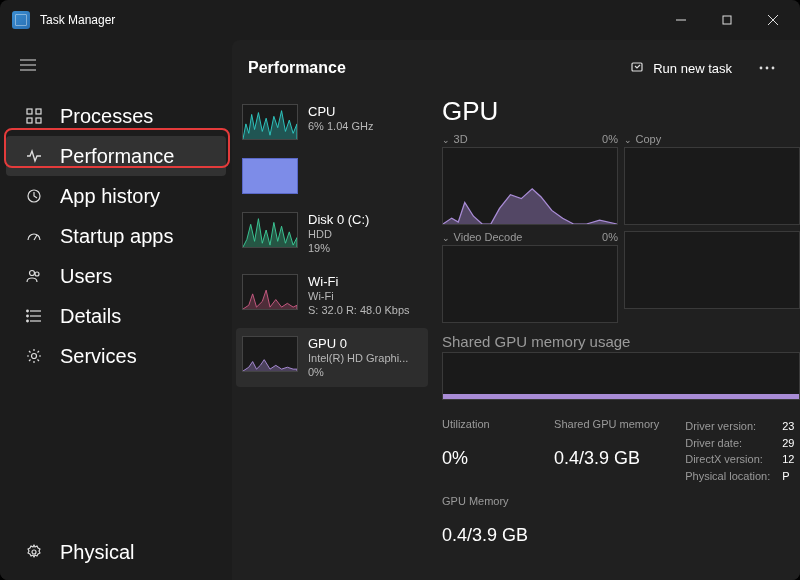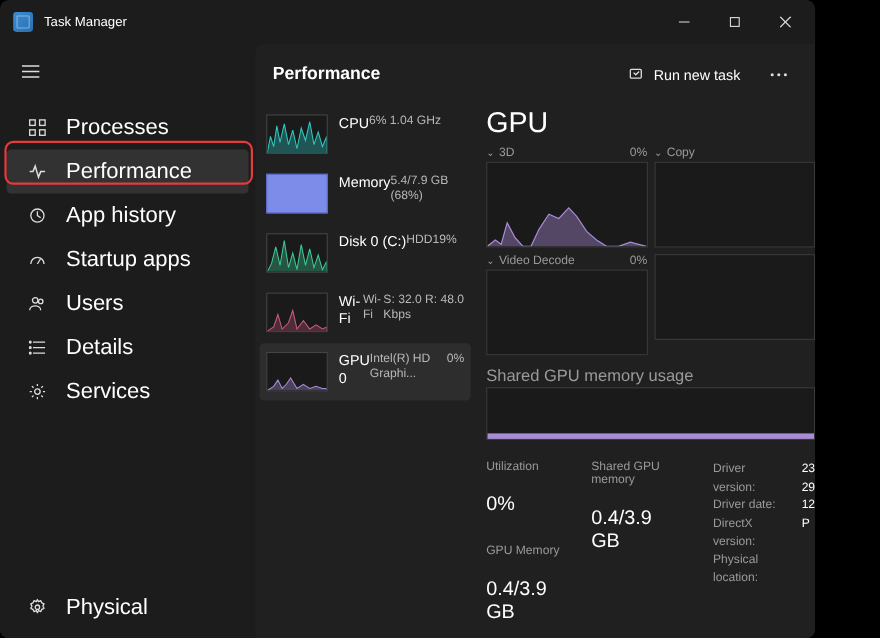--- a/index.html
+++ b/index.html
@@ -12,21 +12,21 @@
     --text-dim:#b8b8b8;
     --text-dimmer:#9a9a9a;
     --cyan:#2ec7c1;
     --purple:#a98cd6;
     --blue:#7d8ce8;
     --red:#e43b3b;
     --border:#3a3a3a;
   }
   *{box-sizing:border-box;font-family:"Segoe UI",Arial,sans-serif;}
   html,body{margin:0;padding:0;background:#000;}
-  .window{width:741px;height:580px;background:var(--bg);color:var(--text);position:relative;overflow:hidden;border-radius:8px;}
+  .window{width:800px;height:580px;background:var(--bg);color:var(--text);position:relative;overflow:hidden;border-radius:8px;}
   
   .titlebar{height:40px;display:flex;align-items:center;padding:0 4px 0 12px;}
   .app-icon{width:18px;height:18px;background:linear-gradient(135deg,#3a8dd1,#2a6fb3);border-radius:3px;margin-right:10px;position:relative;}
   .app-icon::after{content:"";position:absolute;inset:3px;border:1px solid #fff6;border-radius:1px;}
   .title{font-size:12px;color:var(--text);}
   .win-controls{margin-left:auto;display:flex;}
   .win-btn{width:46px;height:40px;display:flex;align-items:center;justify-content:center;color:#ddd;}
   .win-btn svg{width:10px;height:10px;}
   
   .body{display:flex;height:calc(100% - 40px);}
@@ -46,21 +46,21 @@
   .run-task{display:flex;align-items:center;gap:8px;padding:6px 10px;border-radius:4px;font-size:13px;}
   .more-btn{width:34px;height:30px;display:flex;align-items:center;justify-content:center;}
   
   .main{flex:1;display:flex;overflow:hidden;}
   
   .perf-list{width:200px;padding:0 4px;}
   .perf-item{display:flex;align-items:flex-start;padding:8px 6px;border-radius:4px;margin-bottom:2px;}
   .perf-item.selected{background:var(--panel2);}
   .thumb{width:56px;height:36px;background:#1a1a1a;border:1px solid #444;margin-right:10px;flex-shrink:0;position:relative;overflow:hidden;}
   .thumb svg{position:absolute;inset:0;width:100%;height:100%;}
-  .perf-text{display:flex;line-height:1.25;}
+  .perf-text{display:flex;flex-direction:column;line-height:1.25;}
   .perf-name{font-size:13px;color:var(--text);}
   .perf-sub{font-size:11px;color:var(--text-dim);}
   
   .detail{flex:1;padding:0 0 0 10px;overflow:hidden;}
   .detail-head{display:flex;align-items:baseline;justify-content:space-between;padding-right:0;}
   .detail-title{font-size:26px;font-weight:400;}
   .detail-model{font-size:14px;color:var(--text);}
   .chart-grid{display:flex;gap:6px;margin-top:6px;}
   .chart-col{flex:1;display:flex;flex-direction:column;}
   .chart-label-row{display:flex;justify-content:space-between;align-items:center;font-size:11px;color:var(--text-dimmer);margin-bottom:2px;}
@@ -239,24 +239,20 @@
                 </svg>
             </div>
             <div class="perf-text">
               <span class="perf-name">CPU</span>
               <span class="perf-sub">6% 1.04 GHz</span>
             </div>
           </div>
 
           <div class="perf-item">
             <div class="thumb" style="background:var(--blue);border-color:#5a68c8"></div>
-            <div class="perf-text">
-              <span class="perf-name">Memory</span>
-              <span class="perf-sub">5.4/7.9 GB (68%)</span>
-            </div>
           </div>
 
           <div class="perf-item">
             <div class="thumb">
               <svg viewBox="0 0 56 36" preserveAspectRatio="none">
                   <polyline fill="rgba(60,200,150,0.35)" stroke="#3cc896" stroke-width="1" points="0,36 4,28 8,12 12,30 16,6 20,32 24,18 28,34 32,10 36,30 40,14 44,32 48,20 52,34 56,26 56,36"></polyline>
                 </svg>
             </div>
             <div class="perf-text">
               <span class="perf-name">Disk 0 (C:)</span>

